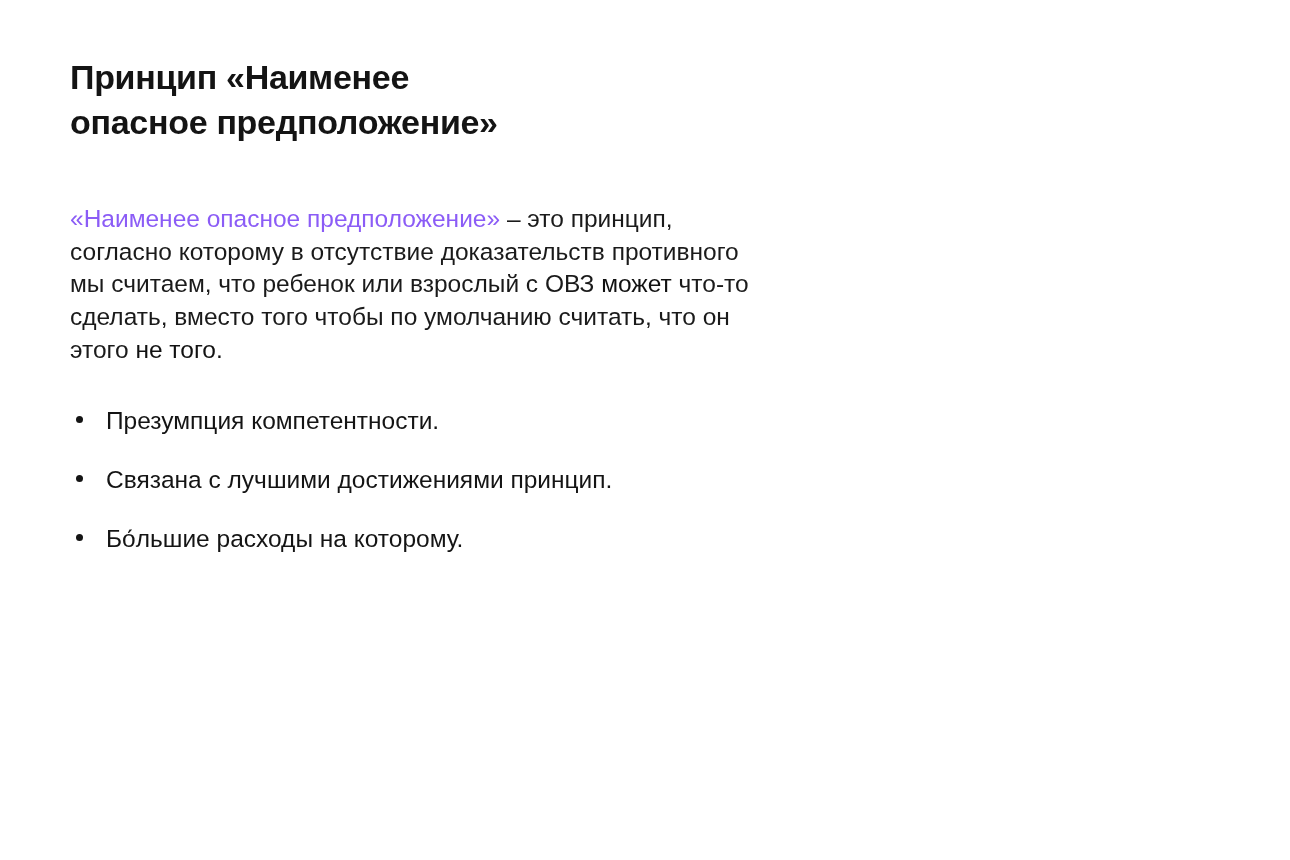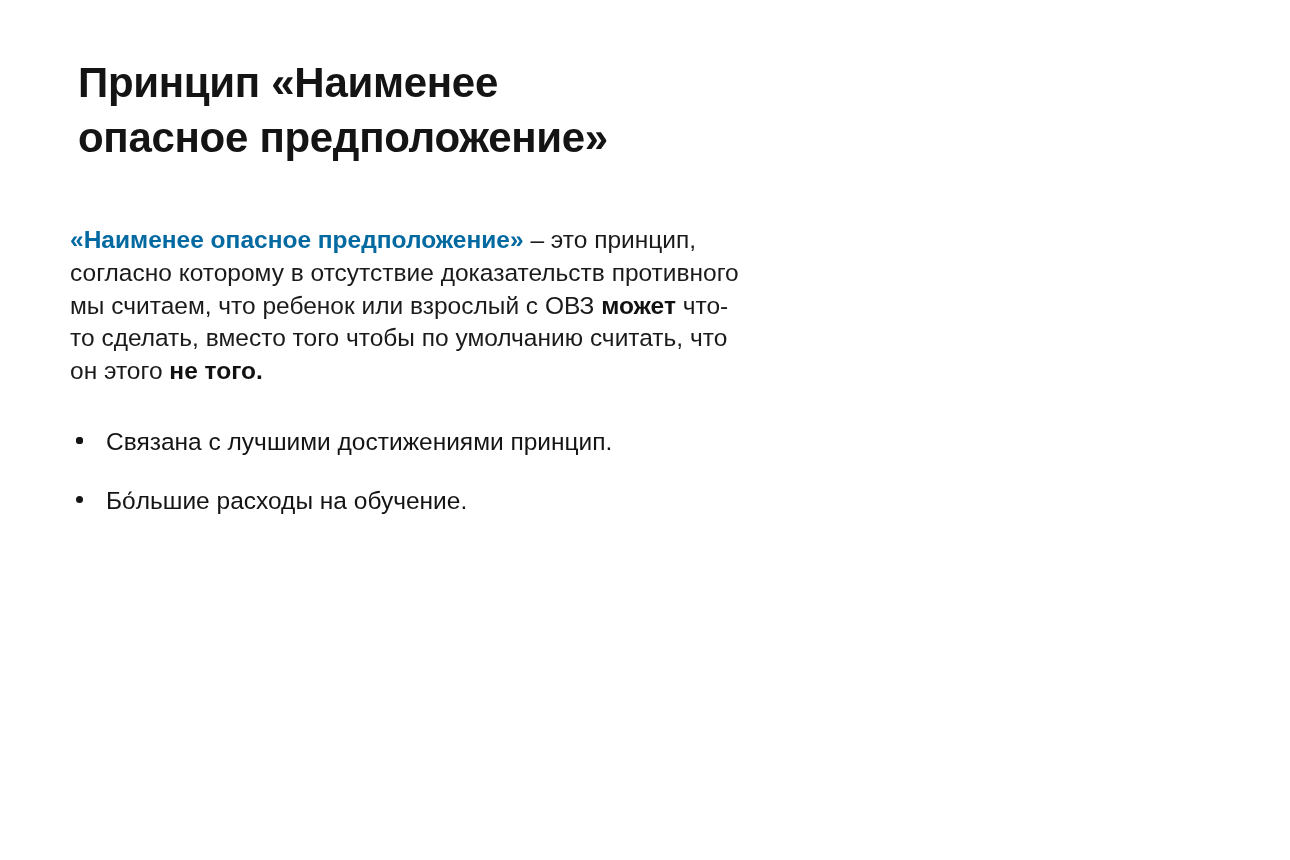--- a/index.html
+++ b/index.html
@@ -15,46 +15,46 @@
     overflow: hidden;
   }
   .slide {
     position: relative;
     width: 1290px;
     height: 860px;
     box-sizing: border-box;
     padding: 55px 70px 0 70px;
   }
   .slide-title {
-    font-size: 42px;
+    font-size: 34px;
     line-height: 1.32;
     font-weight: bold;
     letter-spacing: -0.3px;
     color: #141414;
     max-width: 760px;
-    margin: 0 0 0 8px;
+    margin: 0 0 0 0;
     white-space: pre-line;
   }
   .body-block {
     margin-top: 58px;
     max-width: 690px;
   }
   .lead-paragraph {
     font-size: 24.5px;
     line-height: 1.34;
     color: #1a1a1a;
     margin: 0;
     max-width: 680px;
   }
   .lead-paragraph .accent {
-    color: #0369a1;
-    font-weight: bold;
+    color: #8b5cf6;
+    font-weight: normal;
   }
   .lead-paragraph .strong {
-    font-weight: bold;
+    font-weight: normal;
     color: #111111;
   }
   .bullet-list {
     list-style: none;
     margin: 38px 0 0 0;
     padding: 0;
   }
   .bullet-list li {
     position: relative;
     padding-left: 36px;
@@ -84,25 +84,26 @@
 
   <div class="body-block">
 
     <p class="lead-paragraph">
       <span class="accent">«Наименее опасное предположение»</span><span> – это принцип, согласно которому в отсутствие доказательств противного мы считаем, что ребенок или взрослый с ОВЗ </span><span class="strong">может</span><span> что-то сделать, вместо того чтобы по умолчанию считать, что он этого </span><span class="strong">не того.</span><span></span>
     </p>
 
     <ul class="bullet-list">
       <li>
         <span class="dot"></span>
+        <span>Презумпция компетентности.</span>
       </li>
       <li>
         <span class="dot"></span>
         <span>Связана с лучшими достижениями принцип.</span>
       </li>
       <li>
         <span class="dot"></span>
-        <span>Бо́льшие расходы на обучение.</span>
+        <span>Бо́льшие расходы на которому.</span>
       </li>
     </ul>
 
   </div>
 </div>
 
 </body></html>

